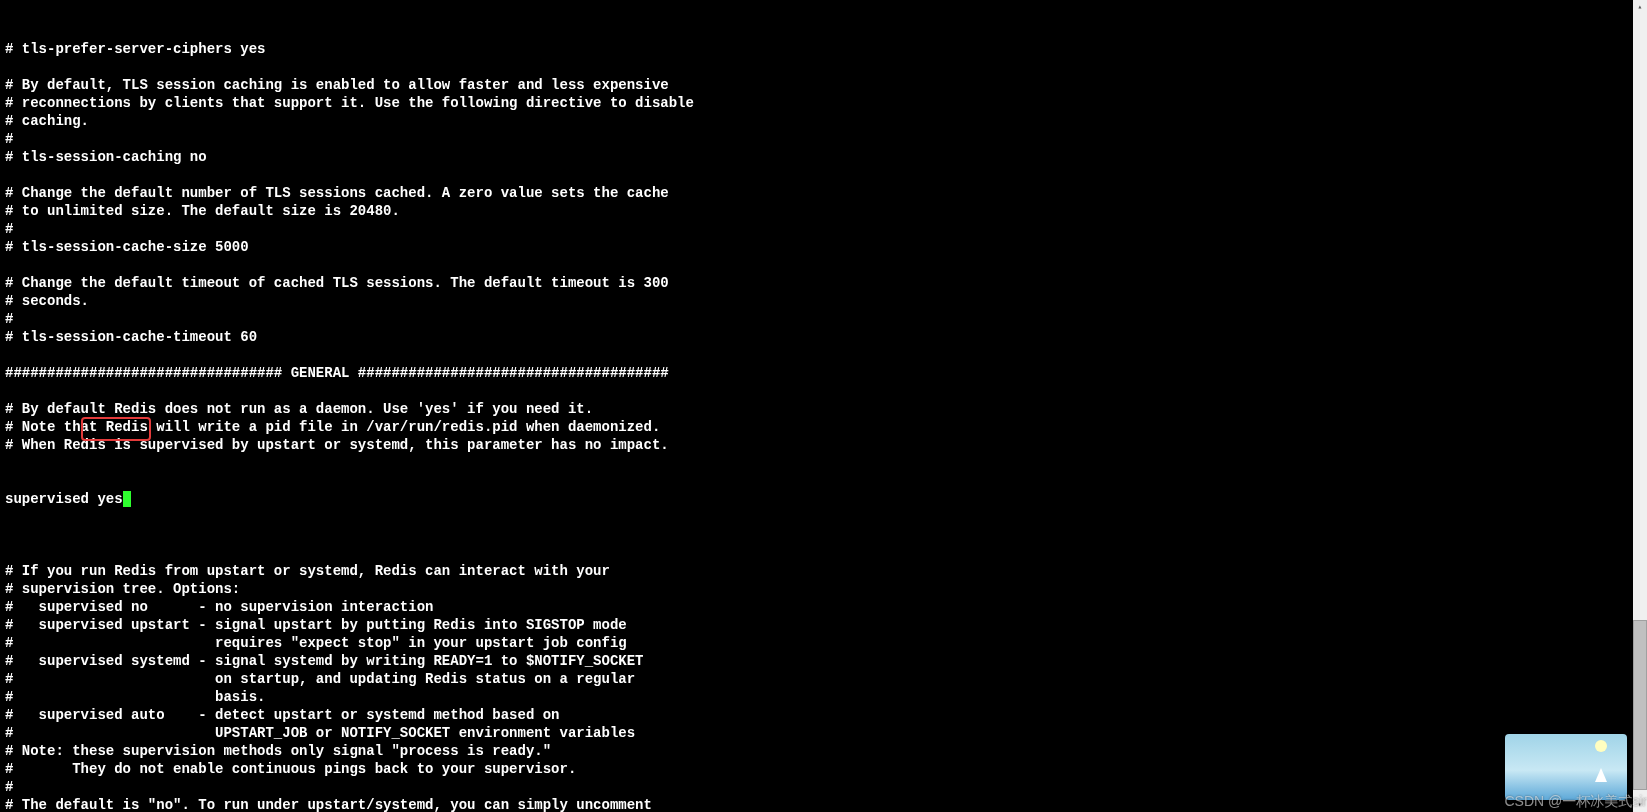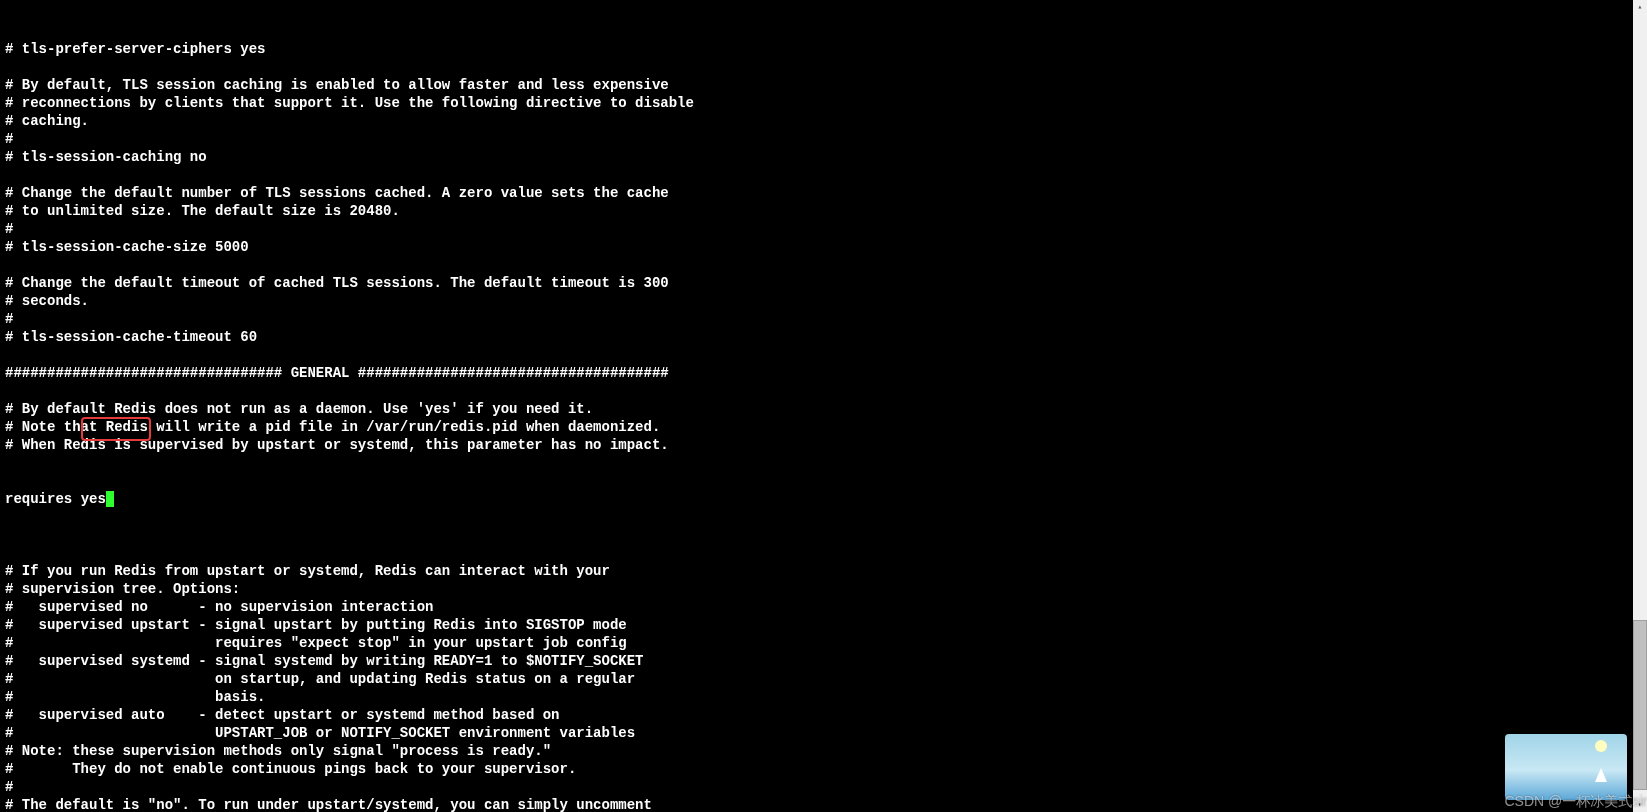--- a/index.html
+++ b/index.html
@@ -104,21 +104,21 @@
       font-size: 14px;
       font-family: Liberation Sans, sans-serif;
       text-shadow: 0 0 2px rgba(0,0,0,0.5);
     }
   </style>
 </head>
 <body>
 
 <div class="terminal">
   <div id="lines-before"><span class="line"># tls-prefer-server-ciphers yes</span><span class="line"></span><span class="line"># By default, TLS session caching is enabled to allow faster and less expensive</span><span class="line"># reconnections by clients that support it. Use the following directive to disable</span><span class="line"># caching.</span><span class="line">#</span><span class="line"># tls-session-caching no</span><span class="line"></span><span class="line"># Change the default number of TLS sessions cached. A zero value sets the cache</span><span class="line"># to unlimited size. The default size is 20480.</span><span class="line">#</span><span class="line"># tls-session-cache-size 5000</span><span class="line"></span><span class="line"># Change the default timeout of cached TLS sessions. The default timeout is 300</span><span class="line"># seconds.</span><span class="line">#</span><span class="line"># tls-session-cache-timeout 60</span><span class="line"></span><span class="line">################################# GENERAL #####################################</span><span class="line"></span><span class="line"># By default Redis does not run as a daemon. Use 'yes' if you need it.</span><span class="line"># Note that Redis will write a pid file in /var/run/redis.pid when daemonized.</span><span class="line"># When Redis is supervised by upstart or systemd, this parameter has no impact.</span></div>
-  <span class="line"><span>requires </span><span>yes</span><span class="cursor"></span></span>
+  <span class="line"><span>supervised </span><span>yes</span><span class="cursor"></span></span>
   <div id="lines-after"><span class="line"></span><span class="line"># If you run Redis from upstart or systemd, Redis can interact with your</span><span class="line"># supervision tree. Options:</span><span class="line">#   supervised no      - no supervision interaction</span><span class="line">#   supervised upstart - signal upstart by putting Redis into SIGSTOP mode</span><span class="line">#                        requires "expect stop" in your upstart job config</span><span class="line">#   supervised systemd - signal systemd by writing READY=1 to $NOTIFY_SOCKET</span><span class="line">#                        on startup, and updating Redis status on a regular</span><span class="line">#                        basis.</span><span class="line">#   supervised auto    - detect upstart or systemd method based on</span><span class="line">#                        UPSTART_JOB or NOTIFY_SOCKET environment variables</span><span class="line"># Note: these supervision methods only signal "process is ready."</span><span class="line">#       They do not enable continuous pings back to your supervisor.</span><span class="line">#</span><span class="line"># The default is "no". To run under upstart/systemd, you can simply uncomment</span></div>
   
   <div class="highlight-box" style="top:417px;left:81px;width:70px;height:24px;"></div>
 </div>
 
 <div class="scrollbar-track">
   <div class="scrollbar-arrow">▴</div>
   <div class="scrollbar-thumb" style="top:620px;height:170px;"></div>
   <div class="scrollbar-arrow" style="position:absolute;bottom:0;">▾</div>
 </div>

